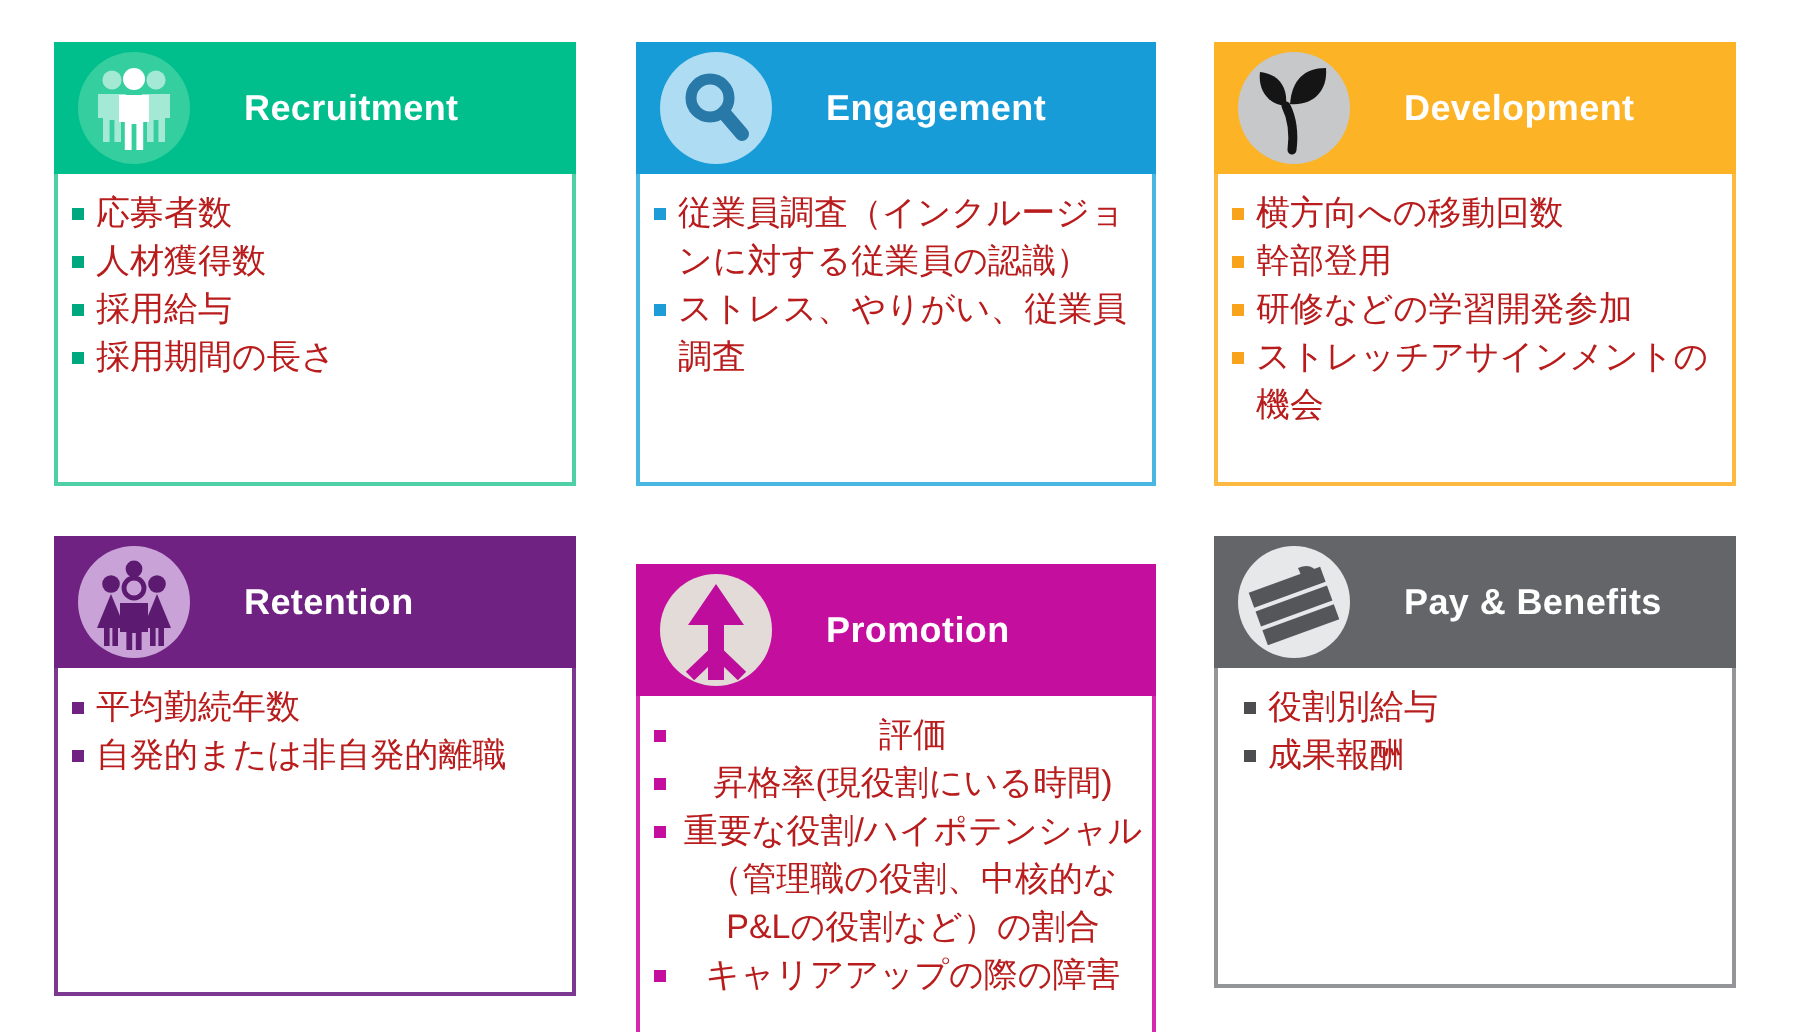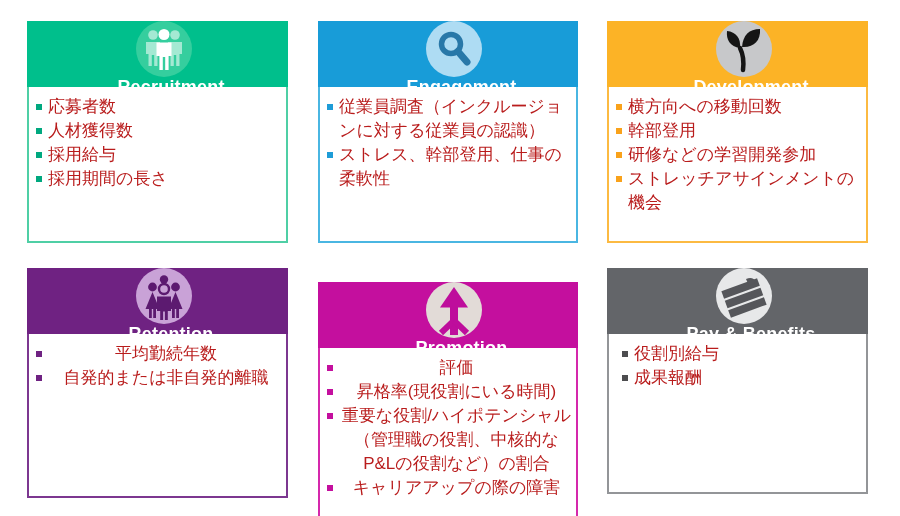--- a/index.html
+++ b/index.html
@@ -3,21 +3,21 @@
 <meta charset="utf-8">
 <style>
   html,body { margin:0; padding:0; background:#ffffff; }
   .canvas {
     position:relative; width:900px; height:516px; background:#ffffff;
     font-family:"Liberation Sans","DejaVu Sans",sans-serif; overflow:hidden;
   }
   .card { position:absolute; background:#ffffff; }
   .card-header {
     height:66px; display:flex; align-items:center;
-    background:var(--header); color:#ffffff;flex-direction:column;
+    background:var(--header); color:#ffffff;
   }
   .icon-wrap { width:56px; height:56px; margin-left:12px; flex:none; }
   .icon-bg { fill:var(--icon-circle); }
   .card-title { margin-left:27px; font-size:18px; font-weight:bold; letter-spacing:0.2px; }
   .card-body {
     border:2px solid var(--border); border-top:none;
     padding:8px 2px 0 6px; box-sizing:border-box;
   }
   .pos-1 .card-body, .pos-2 .card-body, .pos-3 .card-body { height:156px; }
   ul.bullets { list-style:none; margin:0; padding:0; }
@@ -28,21 +28,21 @@
   .marker { flex:none; width:6px; height:6px; margin:9px 6px 0 1px; background:var(--bullet); }
   .btext { flex:1; }
 
   
   .pos-1 { left:27px;  top:21px;  width:261px; height:222px; }
   .pos-2 { left:318px; top:21px;  width:260px; height:222px; }
   .pos-3 { left:607px; top:21px;  width:261px; height:222px; }
   .pos-4 { left:27px;  top:268px; width:261px; height:231px; }
   .pos-5 { left:318px; top:282px; width:260px; height:216px; }
   .pos-6 { left:607px; top:268px; width:261px; height:226px; }
-  .pos-4 .card-body { height:164px;text-align:center; }
+  .pos-4 .card-body { height:164px; }
   .pos-5 .card-body { height:171px;text-align:center; }
   .pos-6 .card-body { height:160px;padding-left:12px; }
 </style>
 </head>
 <body>
 
 <div class="canvas">
 
   <div class="card pos-1" style="--header: #00BF8C; --border: #4FCFA5; --bullet: #00A87F; --icon-circle: #35CE9E;">
     <div class="card-header">
@@ -93,21 +93,21 @@
       <span class="card-title">Engagement</span>
     </div>
     <div class="card-body">
       <ul class="bullets">
         <li>
             <span class="marker"></span>
             <span class="btext">従業員調査（インクルージョンに対する従業員の認識）</span>
           </li>
         <li>
             <span class="marker"></span>
-            <span class="btext">ストレス、幹部登用、仕事の柔軟性</span>
+            <span class="btext">ストレス、やりがい、従業員調査</span>
           </li>
       </ul>
     </div>
   </div>
 
   <div class="card pos-3" style="--header: #FCB326; --border: #FCBA42; --bullet: #F9A21B; --icon-circle: #C7C8CA;">
     <div class="card-header">
       <svg class="icon-wrap" viewBox="0 0 56 56">
         <circle class="icon-bg" cx="28" cy="28" r="28"></circle>
         <path d="M27,49 c1,-8 0,-16 -3,-22" stroke="#151515" stroke-width="4.5" fill="none" stroke-linecap="round"></path>

